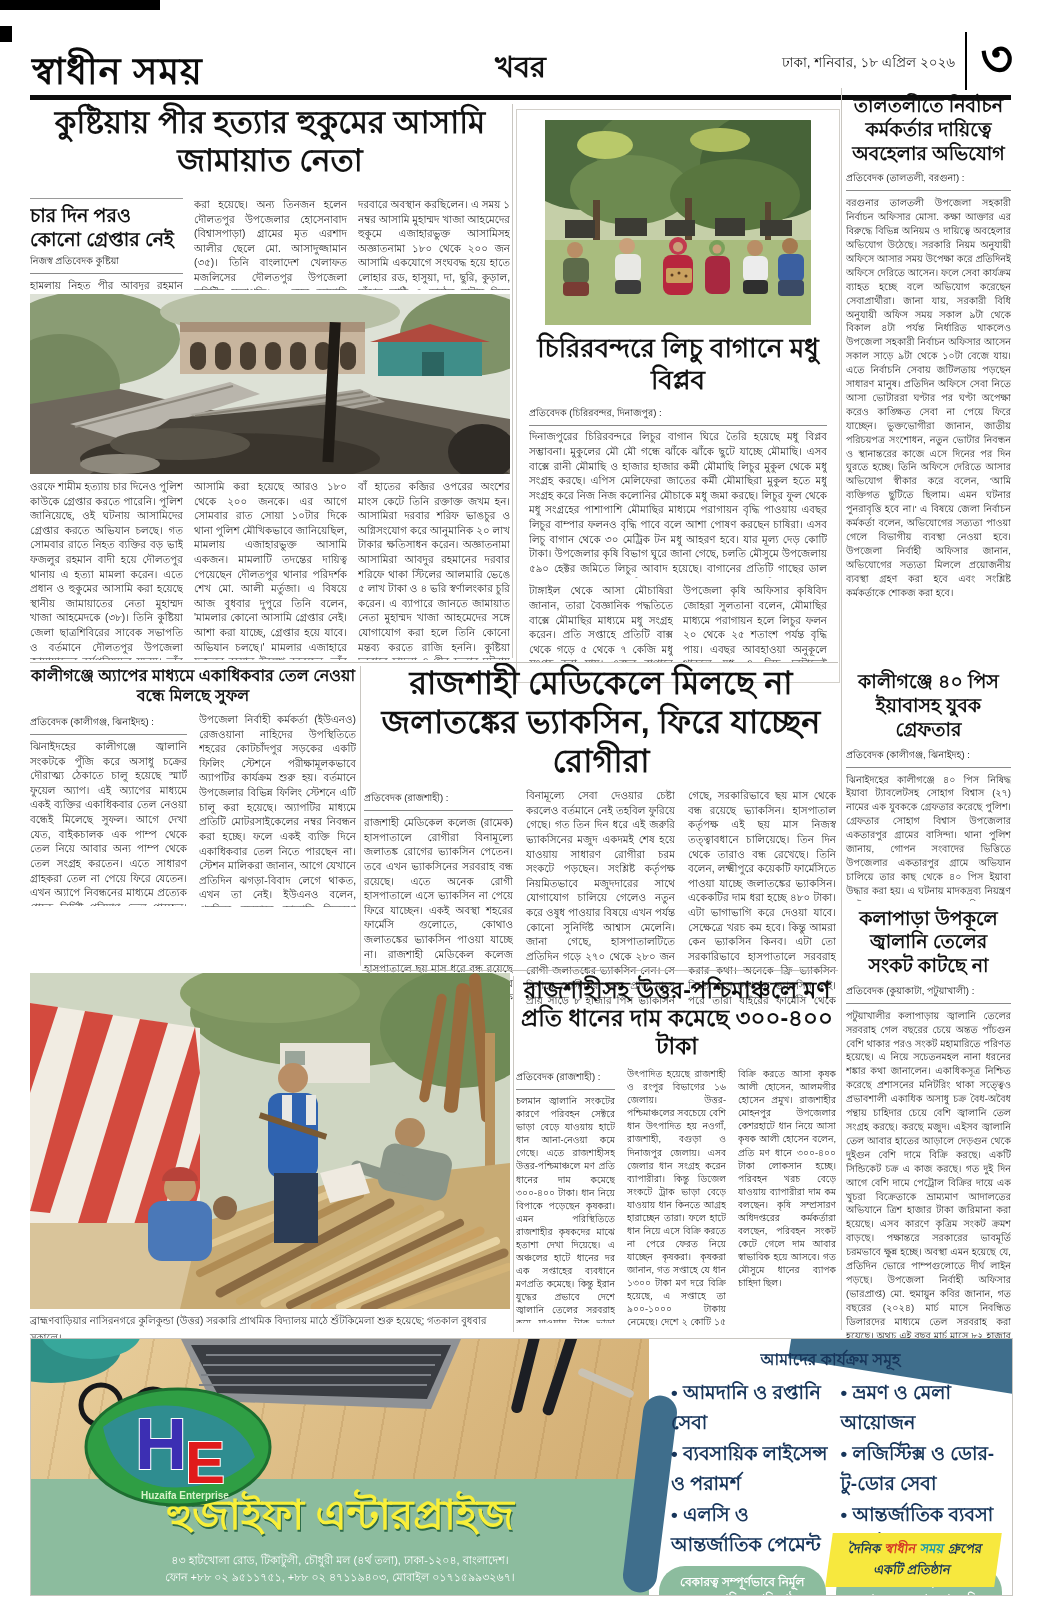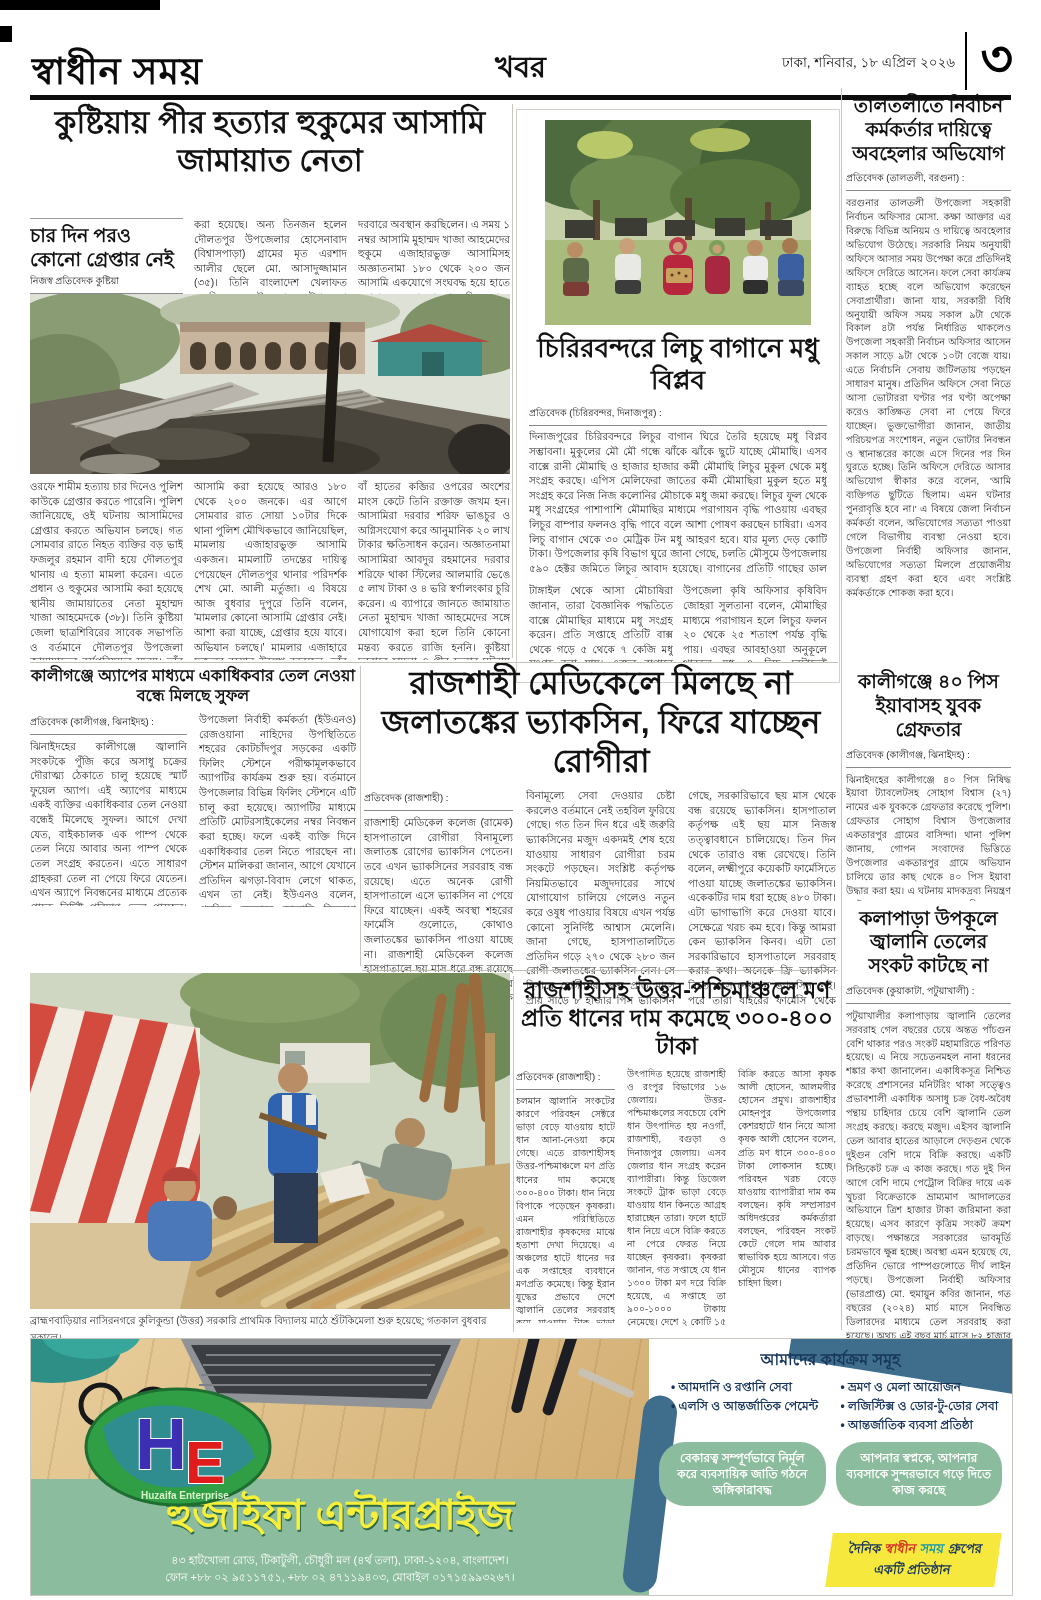--- a/index.html
+++ b/index.html
@@ -39,21 +39,21 @@
   .ad-green{position:absolute;left:0;right:0;top:140px;bottom:0;background:#8cbc9e;text-align:center;}
   .ad-company{font-size:41px;font-weight:900;color:#f8ef3a;text-shadow:1px 2px 0 #2e6b4a;margin-top:4px;}
   .ad-address,.ad-phone{font-size:11px;font-weight:normal;color:#fff;line-height:1.5;}
   .he-logo{position:absolute;left:52px;top:48px;width:190px;height:122px;z-index:3;}
   .ad-right{position:absolute;left:618px;top:0;right:0;bottom:0;background:#fff;border-radius:34px 0 0 34px;}
   .slate-corner{position:absolute;right:-40px;top:-30px;width:260px;height:70px;background:#3f6e8c;transform:rotate(9deg);}
   .slate-wave{position:absolute;left:-16px;top:56px;width:34px;height:198px;background:#3f6e8c;border-radius:18px;transform:rotate(7deg);}
   .ad-services-title{font-size:16px;font-weight:900;color:#17355a;text-align:center;margin-top:8px;position:relative;z-index:2;}
   .ad-lists{display:flex;gap:6px;padding:4px 8px 0 22px;position:relative;z-index:2;}
   .ad-lists ul{list-style:none;margin:0;padding:0;flex:1;}
-  .ad-lists li{font-size:12px;font-weight:bold;color:#17355a;line-height:1.6;}
+  .ad-lists li{font-size:19px;font-weight:bold;color:#17355a;line-height:1.6;}
   .ad-lists li::before{content:"• ";color:#17355a;}
   .ad-pills{display:flex;gap:10px;justify-content:center;padding:6px 10px 0;position:relative;z-index:2;}
   .pill{background:#8cbc9e;color:#fff;font-weight:bold;font-size:12px;text-align:center;
         border-radius:26px;padding:8px 10px;width:158px;line-height:1.35;}
   .ad-tag{position:absolute;right:14px;bottom:8px;background:#f7e83e;transform:skewX(-8deg);
           padding:6px 18px;text-align:center;z-index:2;}
   .ad-tag .t1{font-size:13px;font-weight:900;color:#17355a;}
   .ad-tag .brand-red{color:#d43425;}
   .ad-tag .brand-teal{color:#1a9aa8;}
   .ad-tag .t2{display:block;font-size:13px;font-weight:900;color:#17355a;}
@@ -68,21 +68,21 @@
 
   <div class="abs masthead" style="left:32px;top:42px;">স্বাধীন সময়</div>
   <div class="abs section-label" style="left:0;right:0;top:44px;text-align:center;">খবর</div>
   <div class="abs dateline" style="right:86px;top:52px;">ঢাকা, শনিবার, ১৮ এপ্রিল ২০২৬</div>
   <div class="pagebar abs" style="right:74px;top:32px;height:58px;"></div>
   <div class="abs pageno" style="right:28px;top:34px;">৩</div>
   <div class="thick-rule" style="left:30px;top:95px;width:981px;height:5px;"></div>
 
   <div class="abs headline" style="left:40px;top:104px;width:460px;font-size:31px;">কুষ্টিয়ায় পীর হত্যার হুকুমের আসামি জামায়াত নেতা</div>
 
-  <div class="abs cols" style="left:30px;top:198px;width:480px;height:92px;gap:11px;margin-top:20px;">
+  <div class="abs cols" style="left:30px;top:198px;width:480px;height:92px;gap:11px;">
     <div class="col" style="width:153px;">
       <div class="subhead">চার দিন পরও কোনো গ্রেপ্তার নেই</div>
       <div class="byline">নিজস্ব প্রতিবেদক কুষ্টিয়া</div>
       <div class="body-txt" style="height:22px;">হামলায় নিহত পীর আবদুর রহমান ওরফে শামীমের দরবারে সুনসান নীরবতা। সোমবার দুপুরে কুষ্টিয়ার দৌলতপুর উপজেলার ফিলিপনগর গ্রামে কুষ্টিয়ার দৌলতপুরে পীর আবদুর রহমান</div>
     </div>
     <div class="col body-txt" style="width:153px;height:92px;">করা হয়েছে। অন্য তিনজন হলেন দৌলতপুর উপজেলার হোসেনাবাদ (বিশ্বাসপাড়া) গ্রামের মৃত এরশাদ আলীর ছেলে মো. আসাদুজ্জামান (৩৫)। তিনি বাংলাদেশ খেলাফত মজলিসের দৌলতপুর উপজেলা কমিটির সভাপতি। ৩ নম্বর আসামি করা হয়েছে পশ্চিম ফিলিপনগর নারোগার মোড় এলাকার গান্টী মিস্ত্রীর ছেলে রাজীব মিস্ত্রী (৪৫)। ৪ নম্বর আসামি হলেন ইসলামপুর (পূর্ব পাড়া) গ্রামের বাসিন্দা মো. শিহাব। এ ছাড়া অজ্ঞাতনামা</div>
     <div class="col body-txt" style="width:152px;height:92px;">দরবারে অবস্থান করছিলেন। এ সময় ১ নম্বর আসামি মুহাম্মদ খাজা আহমেদের হুকুমে এজাহারভুক্ত আসামিসহ অজ্ঞাতনামা ১৮০ থেকে ২০০ জন আসামি একযোগে সংঘবদ্ধ হয়ে হাতে লোহার রড, হাসুয়া, দা, ছুরি, কুড়াল, বাঁশের লাঠি ও কাঠের বাটাম নিয়ে দরবার শরিফে অনধিকার প্রবেশ করেন। দরবারের দরজা-জানালা ভাঙচুর করেন। আসামিরা দরবার শরিফের দ্বিতীয় তলায় প্রবেশ করে জোবায়ের (৩১) নামের একজনকে লোহার রড দিয়ে এলোপাতাড়ি মারধর করেন। এরপর আসামি</div>
   </div>
 
   <svg class="abs photo" style="left:30px;top:294px;" width="480" height="180" viewBox="0 0 480 180">
@@ -331,20 +331,21 @@
         <div class="ad-phone">ফোন +৮৮ ০২ ৯৫১১৭৫১, +৮৮ ০২ ৪৭১১৯৪০৩, মোবাইল ০১৭১৫৯৯৩২৬৭।</div>
       </div>
     </div>
     <div class="ad-right">
       <div class="slate-corner"></div>
       <div class="slate-wave"></div>
       <div class="ad-services-title">আমাদের কার্যক্রম সমূহ</div>
       <div class="ad-lists">
         <ul>
           <li>আমদানি ও রপ্তানি সেবা</li>
+          <li>ব্যবসায়িক লাইসেন্স ও পরামর্শ</li>
           <li>এলসি ও আন্তর্জাতিক পেমেন্ট</li>
         </ul>
         <ul>
           <li>ভ্রমণ ও মেলা আয়োজন</li>
           <li>লজিস্টিক্স ও ডোর-টু-ডোর সেবা</li>
           <li>আন্তর্জাতিক ব্যবসা প্রতিষ্ঠা</li>
         </ul>
       </div>
       <div class="ad-pills">
         <div class="pill">বেকারত্ব সম্পূর্ণভাবে নির্মূল করে ব্যবসায়িক জাতি গঠনে অঙ্গিকারাবদ্ধ</div>

